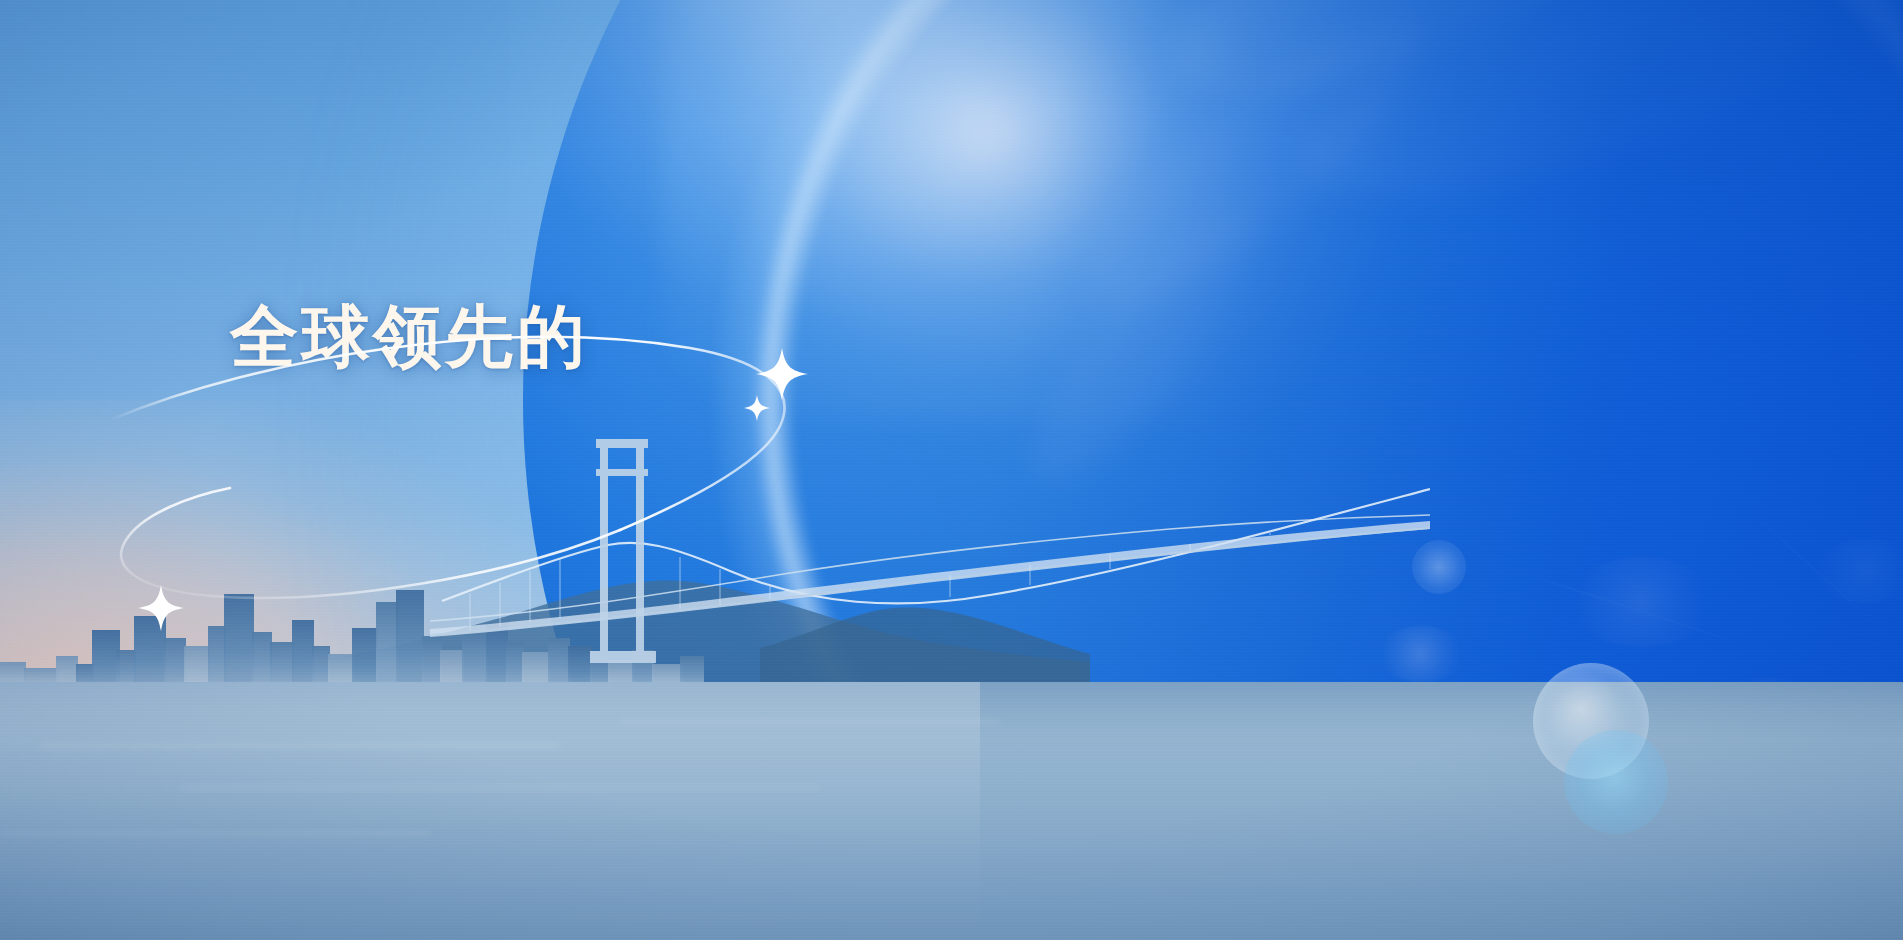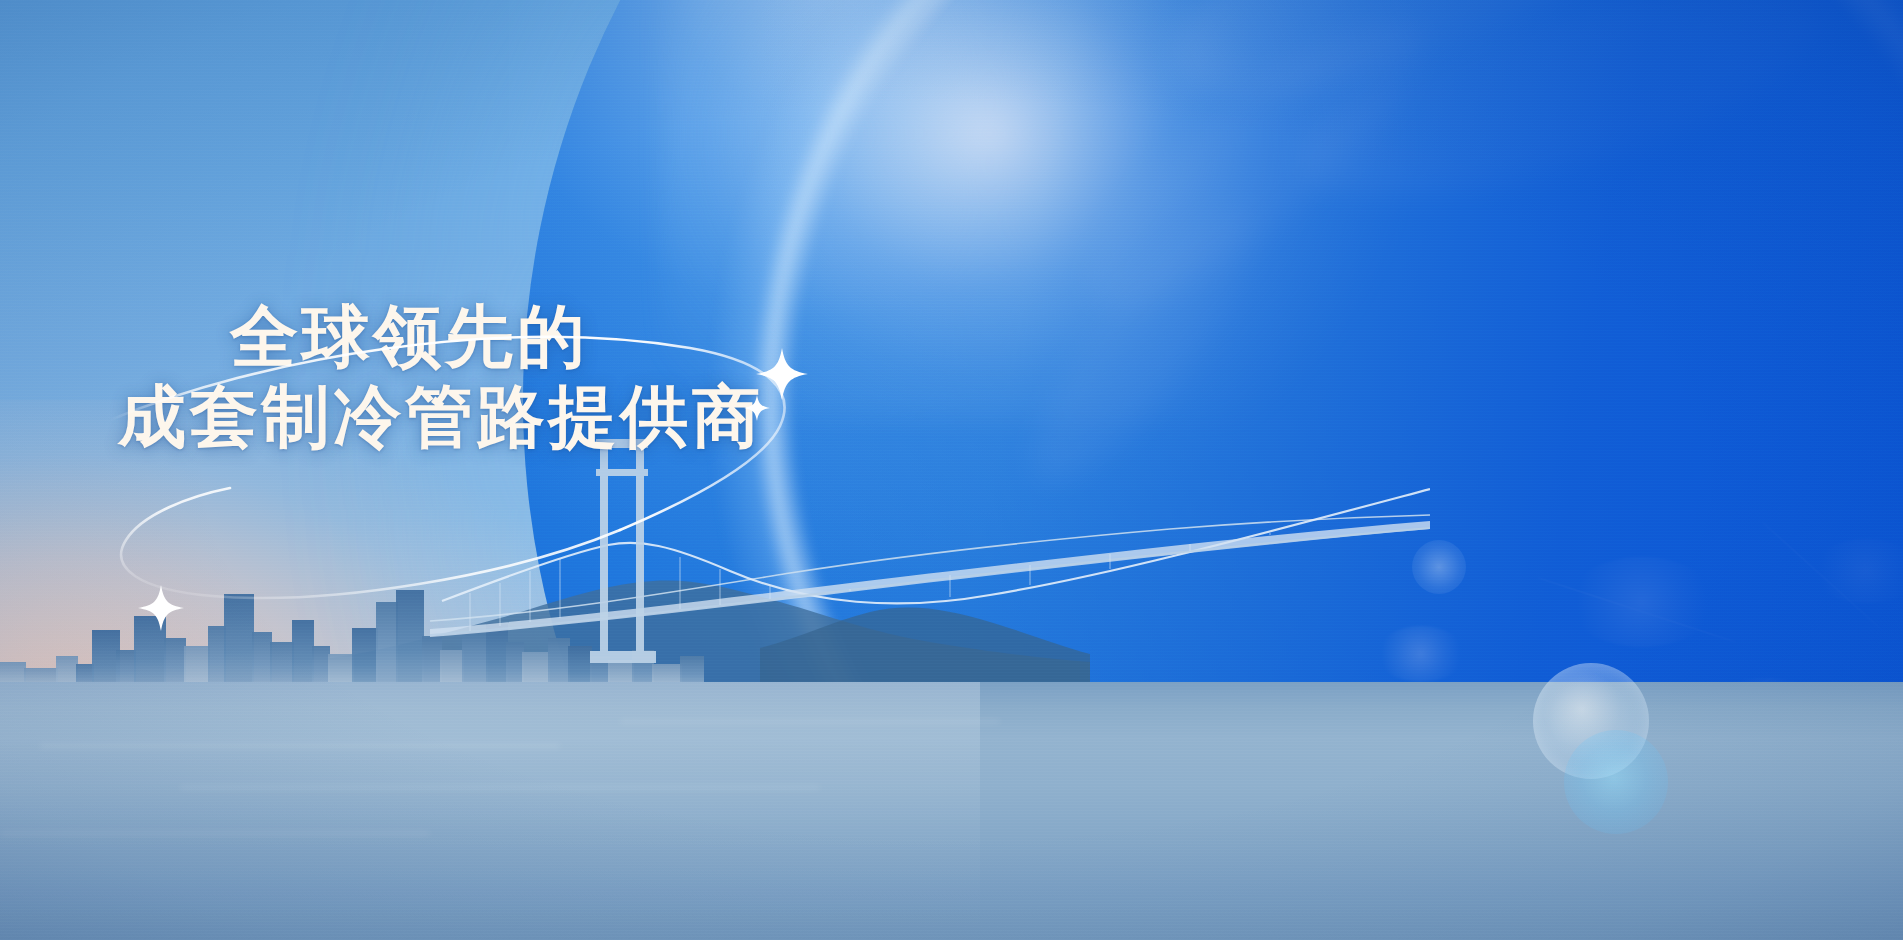--- a/index.html
+++ b/index.html
@@ -436,18 +436,17 @@
       <path d="M0,-13 C1.6,-4 4,-1.6 13,0 C4,1.6 1.6,4 0,13 C-1.6,4 -4,1.6 -13,0 C-4,-1.6 -1.6,-4 0,-13 Z" fill="#ffffff"></path>
     </g>
 
     <g transform="translate(81,358)">
       <path d="M0,-23 C2.8,-7 7,-2.8 23,0 C7,2.8 2.8,7 0,23 C-2.8,7 -7,2.8 -23,0 C-7,-2.8 -2.8,-7 0,-23 Z" fill="#ffffff"></path>
     </g>
   </svg>
 
   <div class="headline">
     <div class="hl-line l1">全球领先的</div>
-    <div class="hl-line l2">成套制冷管路提供商</div>
   </div>
 
   <div class="noise"></div>
   <div class="vignette"></div>
 </div>
 
 </body></html>

